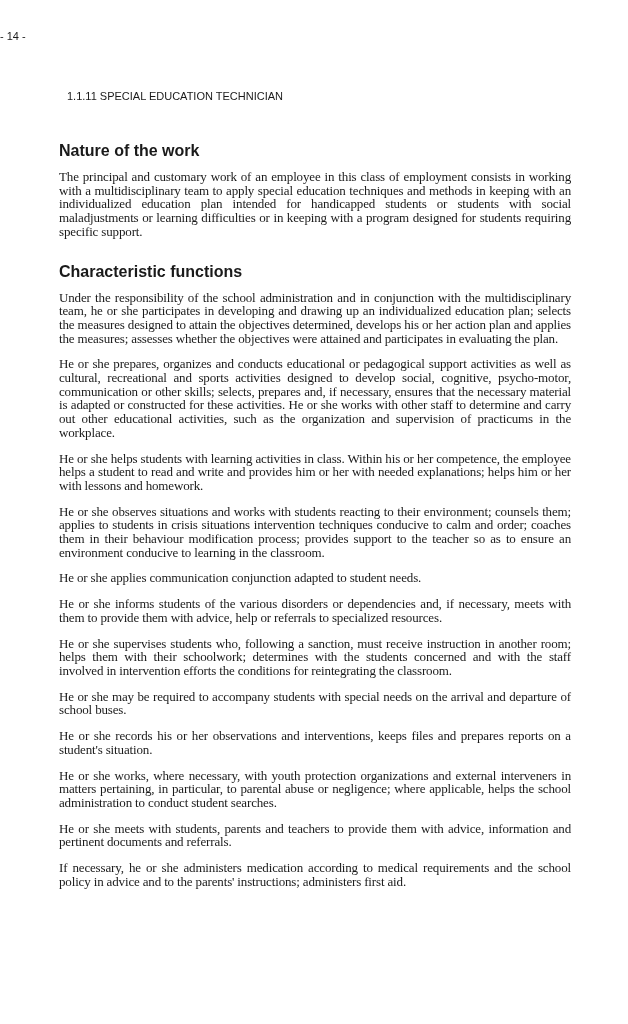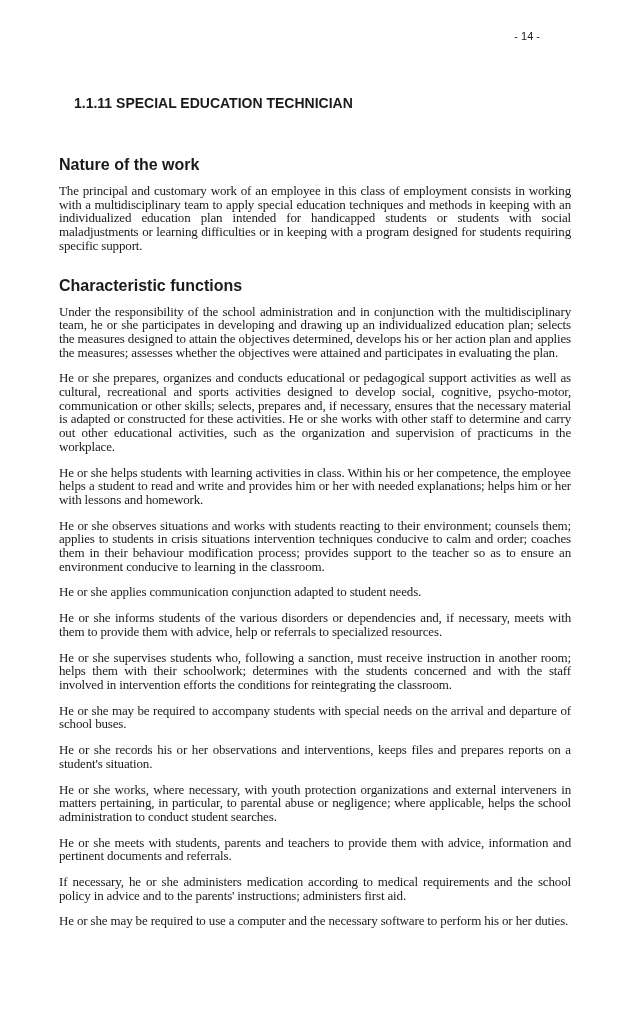--- a/index.html
+++ b/index.html
@@ -1,21 +1,21 @@
 <!DOCTYPE html>
 <html><head>
 <meta charset="utf-8">
 <style>
   html, body { margin: 0; padding: 0; background: #ffffff; }
   body { width: 628px; height: 1024px; overflow: hidden; position: relative;
          font-family: "Liberation Sans", sans-serif; color: #1a1a1a; }
-  .page-number { position: absolute; top: 29px; left: 0; width: 540px; text-align: right;
+  .page-number { position: absolute; top: 29px; left: 0; width: 540px; text-align: left;
                  font-size: 11px; line-height: 14px; }
   .content { position: absolute; left: 59px; top: 81px; width: 512px; }
-  .section-title { font-weight: bold; font-size: 14px; line-height: 14px; margin: 15px; }
+  .section-title { font-weight: normal; font-size: 11px; line-height: 14px; margin: 8px; }
   .subheading { font-weight: bold; font-size: 16px; line-height: 14px; margin: 0; }
   .para { font-size: 13px; line-height: 13.7px; text-align: justify; margin: 0;
           letter-spacing: -0.15px; font-family: Liberation Serif, serif; }
   .gap-title { height: 33px; }
   .gap-head { height: 12px; }
   .gap-section { height: 26px; }
   .gap-para { height: 12px; }
 </style>
 </head>
 <body>
@@ -50,14 +50,13 @@
   <p class="para">He or she may be required to accompany students with special needs on the arrival and departure of school buses.</p>
   <div class="gap-para"></div>
   <p class="para">He or she records his or her observations and interventions, keeps files and prepares reports on a student's situation.</p>
   <div class="gap-para"></div>
   <p class="para">He or she works, where necessary, with youth protection organizations and external interveners in matters pertaining, in particular, to parental abuse or negligence; where applicable, helps the school administration to conduct student searches.</p>
   <div class="gap-para"></div>
   <p class="para">He or she meets with students, parents and teachers to provide them with advice, information and pertinent documents and referrals.</p>
   <div class="gap-para"></div>
   <p class="para">If necessary, he or she administers medication according to medical requirements and the school policy in advice and to the parents' instructions; administers first aid.</p>
   <div class="gap-para"></div>
-  <p class="para">He or she may be required to use a computer and the necessary software to perform his or her duties.</p>
 </div>
 
 </body></html>

